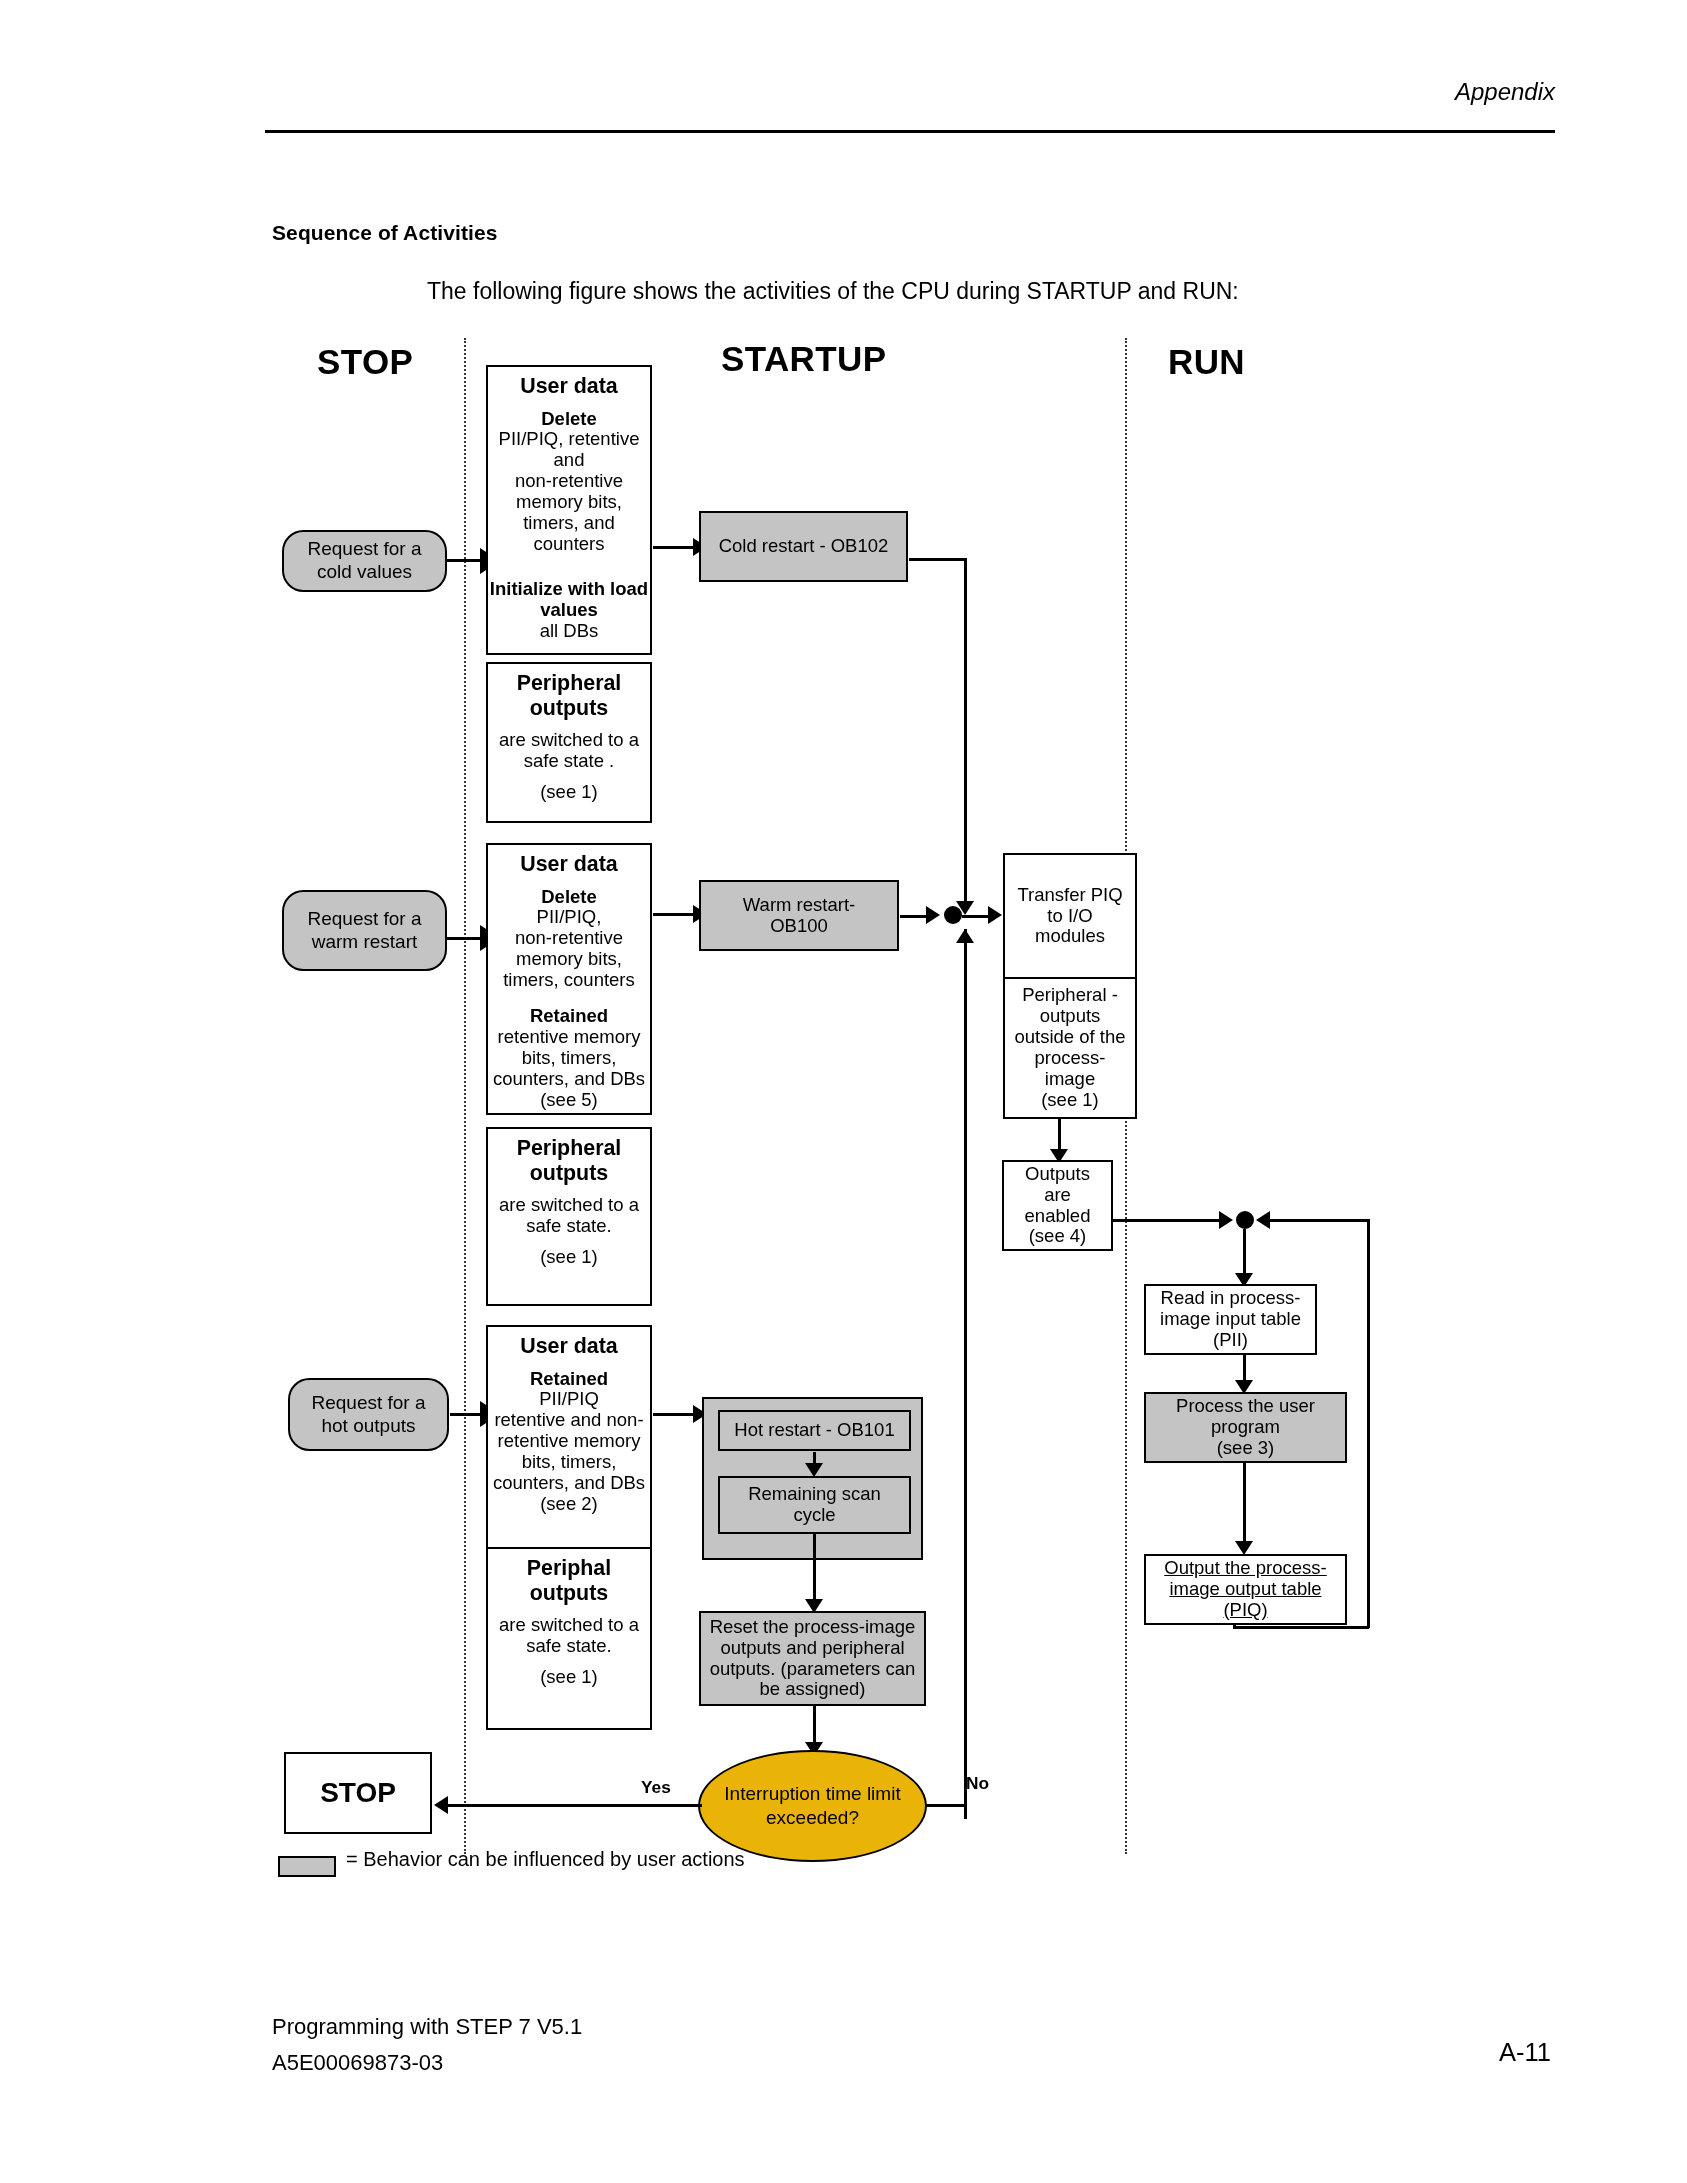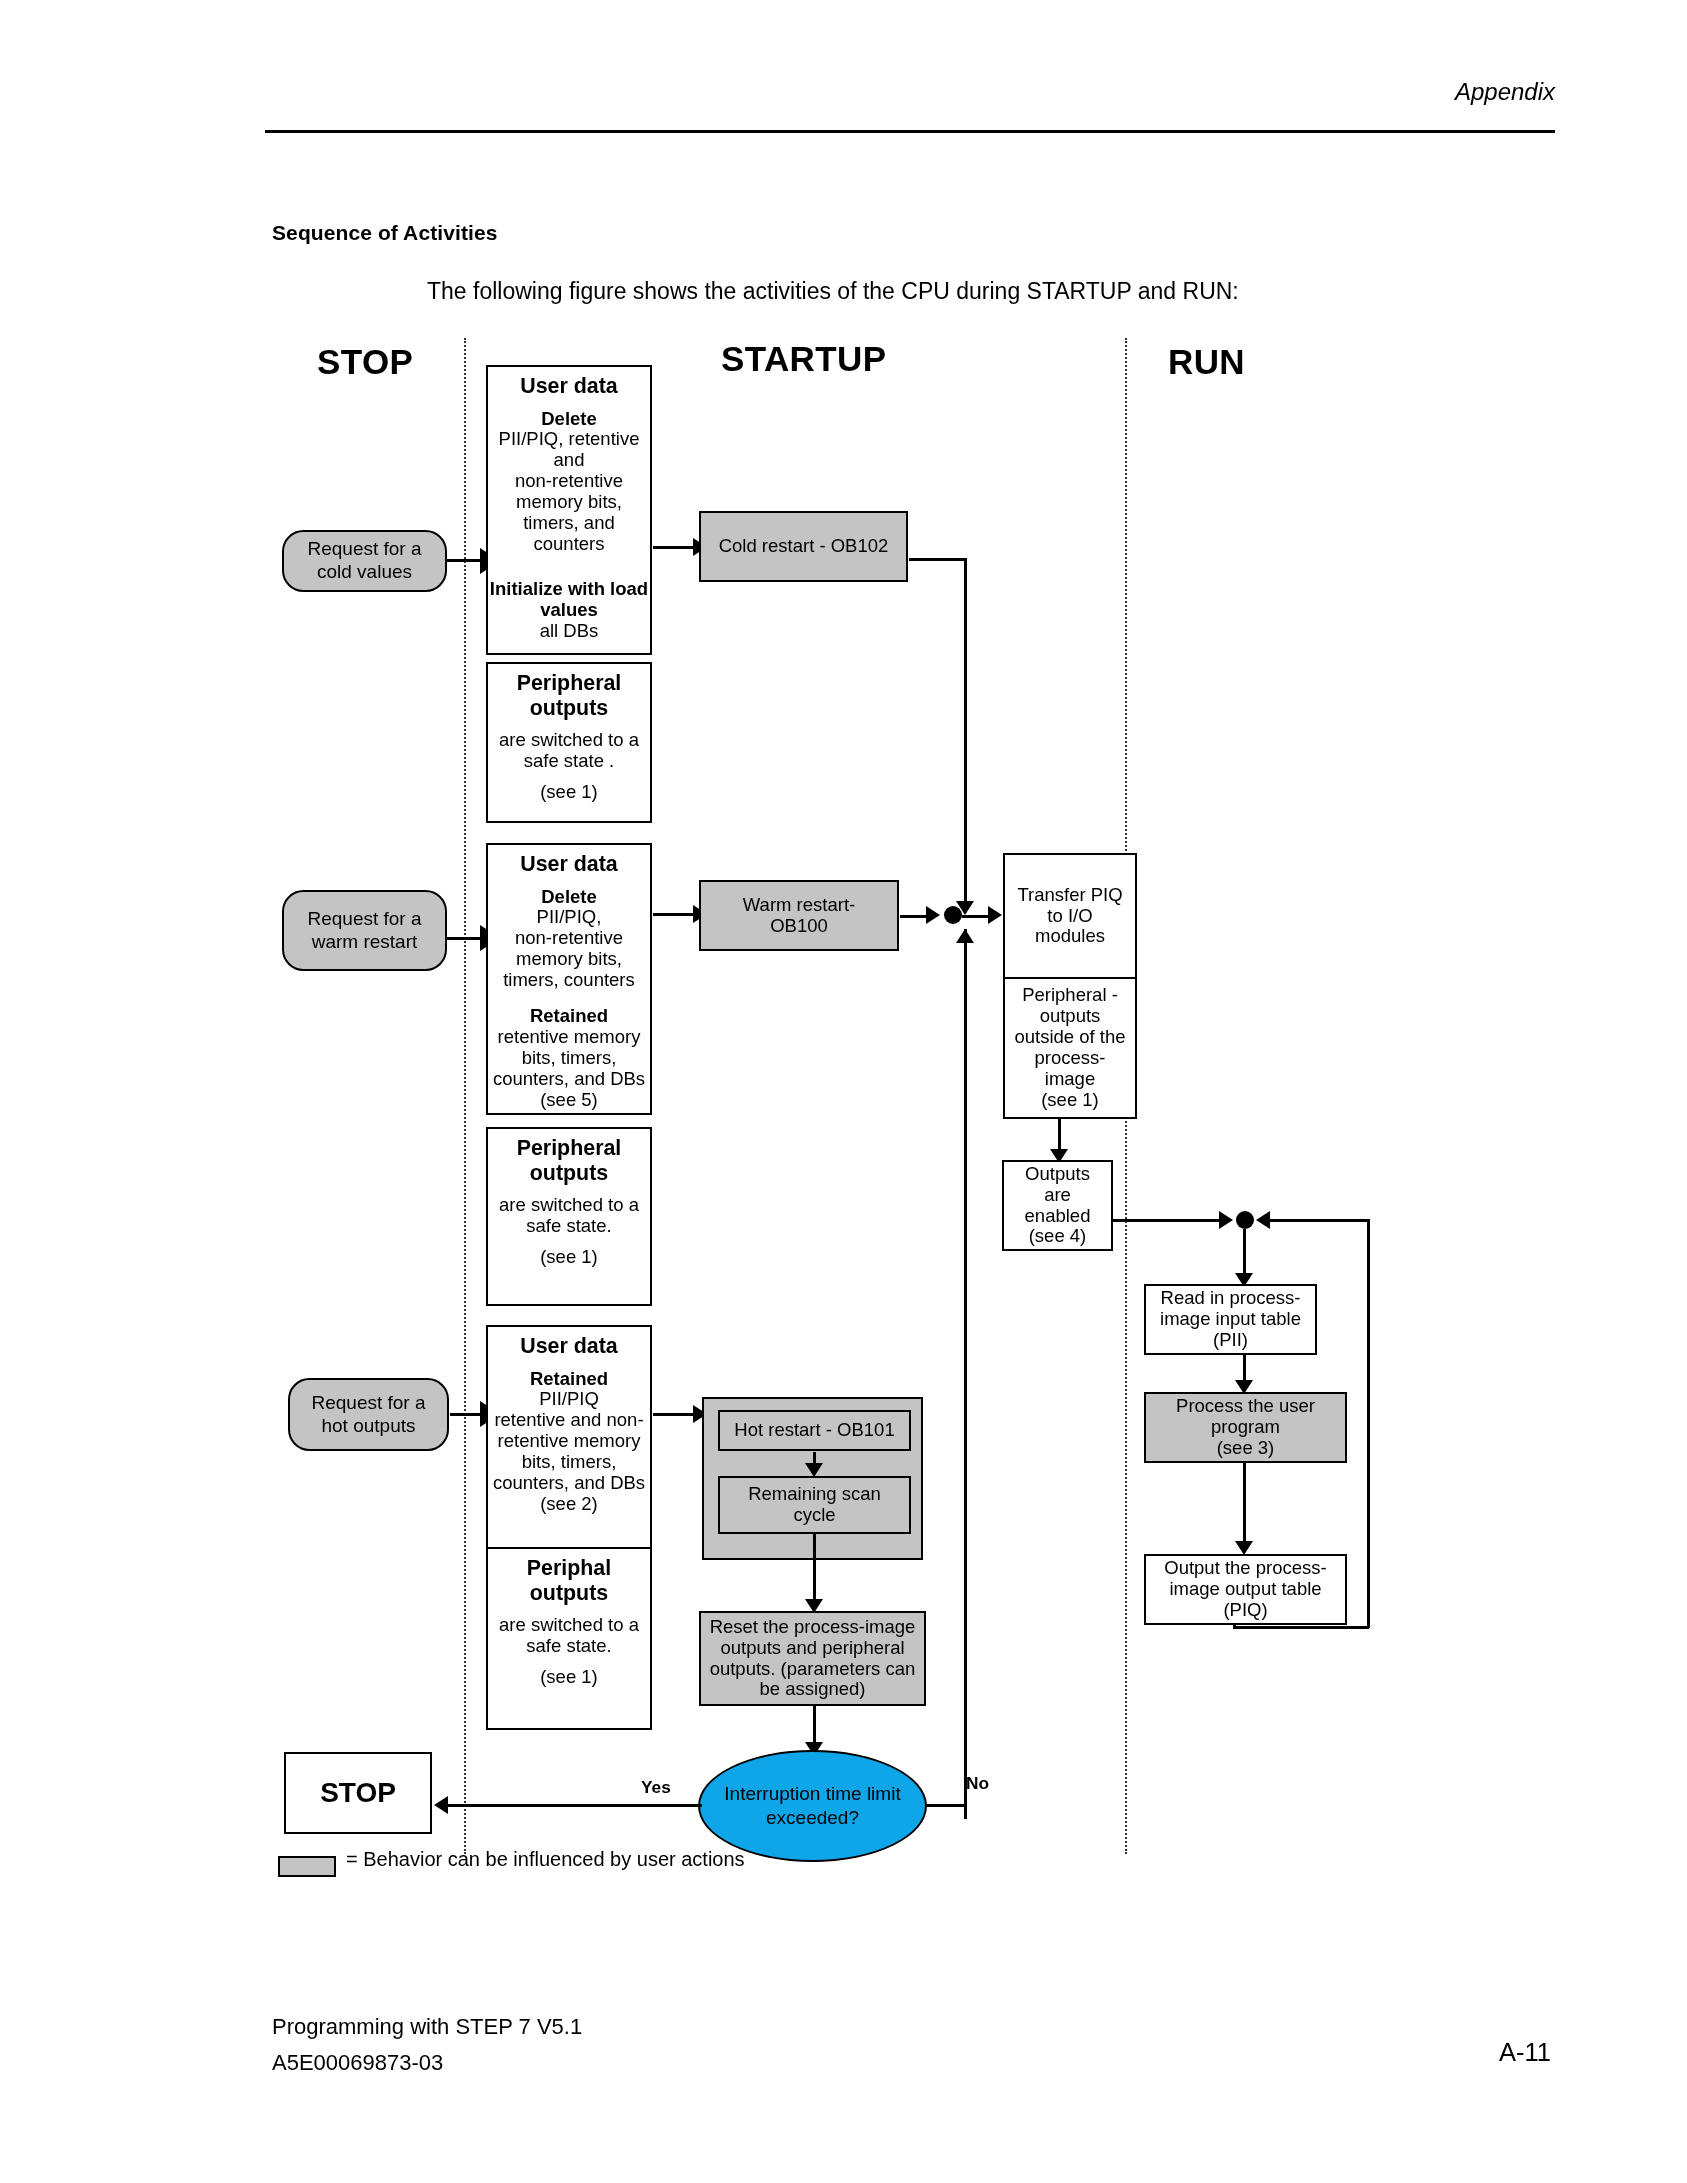--- a/index.html
+++ b/index.html
@@ -51,21 +51,21 @@
 
   
   .terminator{
     box-sizing:border-box;border:2.5px solid #000;background:#c4c4c4;
     border-radius:21.4px;display:flex;align-items:center;justify-content:center;
     text-align:center;font-size:19px;line-height:1.2;
   }
 
   
   #decision-ellipse{
-    box-sizing:border-box;border:2.5px solid #000;background:#0ea5e9;
+    box-sizing:border-box;border:2.5px solid #000;background:#eab308;
     border-radius:50%;display:flex;align-items:center;justify-content:center;
     text-align:center;font-size:19px;line-height:1.25;
   }
 
   
   .hline{height:2.5px;background:#000;}
   .vline{width:2.5px;background:#000;}
   .dot{width:18px;height:18px;border-radius:50%;background:#000;}
   .arrow-r{
     width:0;height:0;border-top:9px solid transparent;
@@ -283,21 +283,21 @@
 
 <div class="abs box gray" style="left:1144px;top:1392px;width:203px;height:71px;justify-content:center;">
   <div style="white-space:pre-line;">Process the user
 program
 (see 3)</div>
 </div>
 <div class="abs vline" style="left:1243px;top:1463px;height:87px;"></div>
 <div class="abs arrow-d" style="left:1235px;top:1541px;"></div>
 
 <div class="abs box" style="left:1144px;top:1554px;width:203px;height:71px;justify-content:center;">
-  <div style="white-space:pre-line;">Output the process-
+  <div style="white-space:pre-line;text-decoration:underline;">Output the process-
 image output table
 (PIQ)</div>
 </div>
 
 <div class="abs hline" style="left:653px;top:1413px;width:45px;"></div>
 <div class="abs arrow-r" style="left:693px;top:1405px;"></div>
 
 <div class="abs box gray" style="left:702px;top:1397px;width:221px;height:163px;justify-content:flex-start;"></div>
 <div class="abs box gray" style="left:718px;top:1410px;width:193px;height:41px;justify-content:center;">
   <div>Hot restart - OB101</div>

